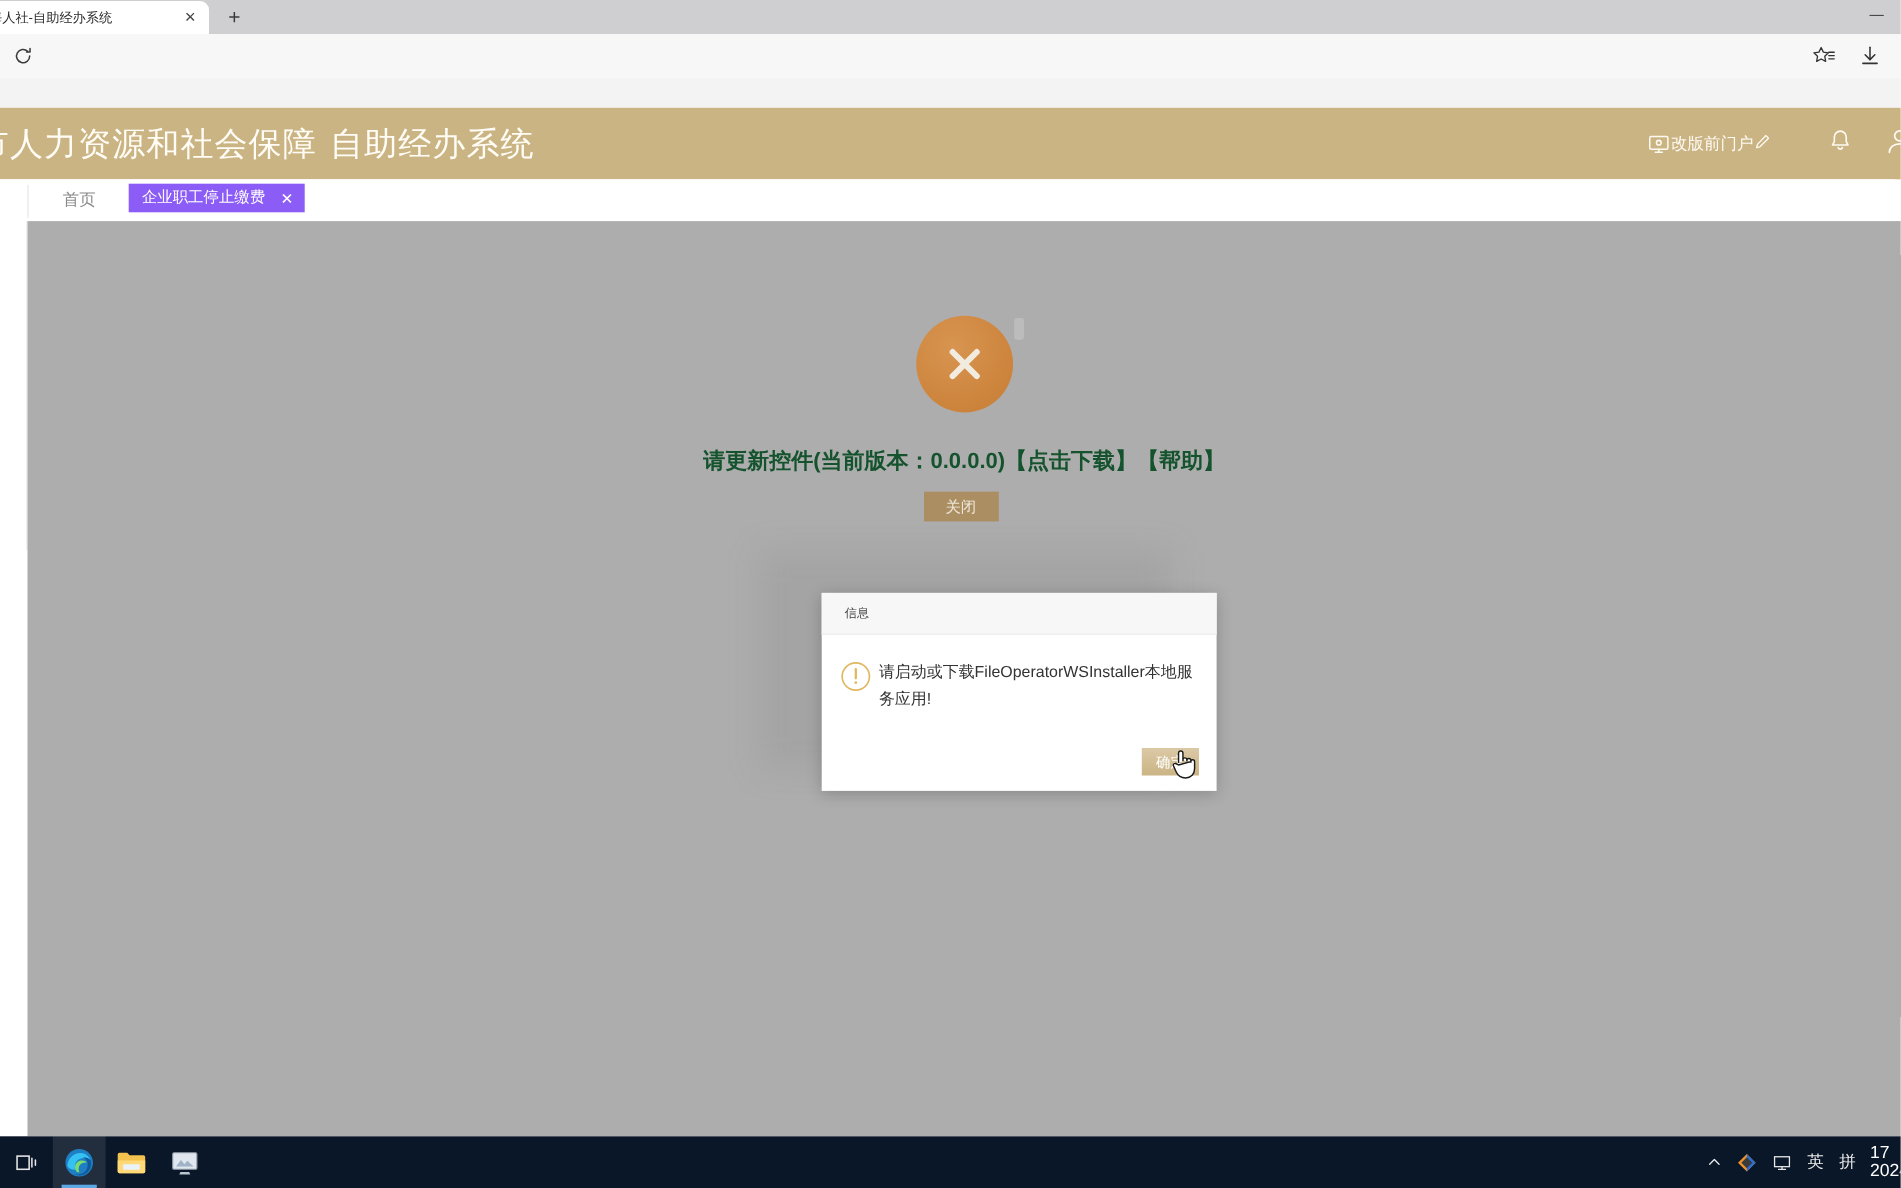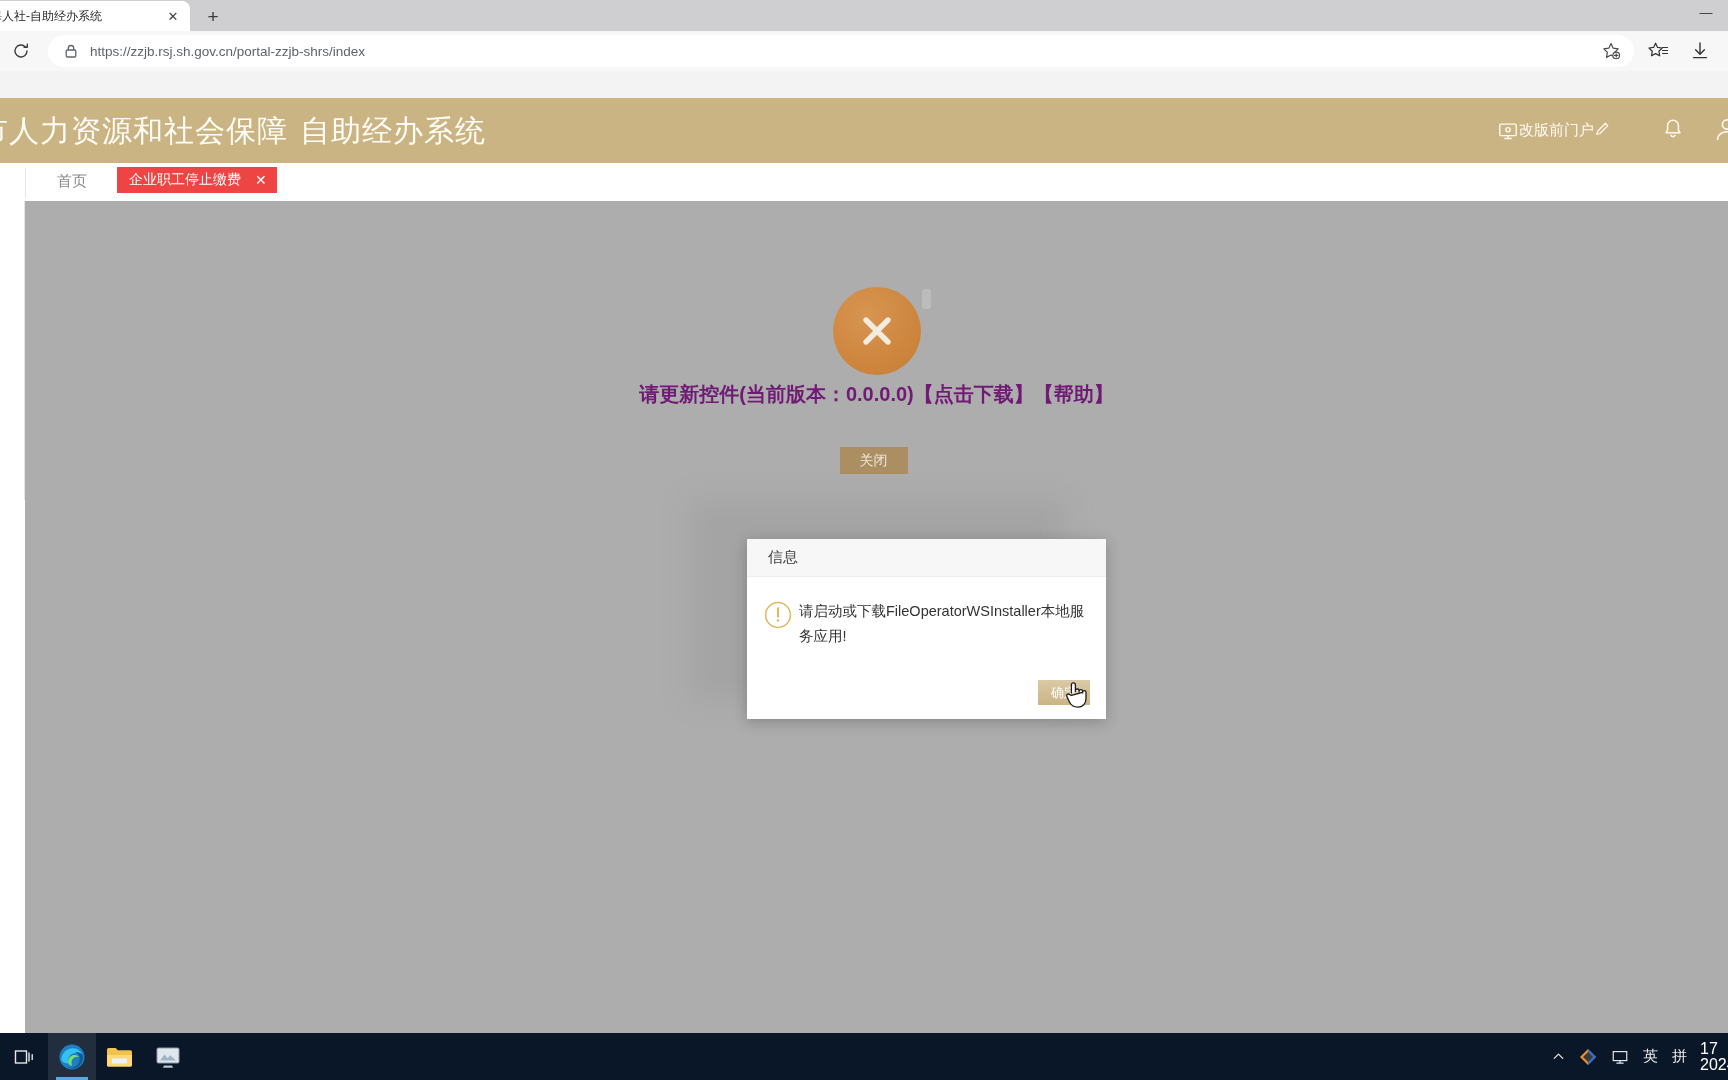--- a/index.html
+++ b/index.html
@@ -97,21 +97,21 @@
   .apptabs {
     position: absolute; left: 0; top: 163px; width: 1723px; height: 38px;
     background: #ffffff; display: flex; align-items: flex-end;
   }
   .apptab-home {
     position: absolute; left: 57px; top: 9px;
     font-size: 15px; color: #8a8a8a;
   }
   .apptab-active {
     position: absolute; left: 117px; top: 4px; height: 26px;
-    background: #ef4444; display: flex; align-items: center;
+    background: #8b5cf6; display: flex; align-items: center;
     padding: 0 10px 0 12px; gap: 14px;
   }
   .apptab-active .lbl {
     font-size: 14px; color: #ffffff; white-space: nowrap;
   }
   .apptab-active .x { font-size: 14px; color: #ffffff; }
   .tab-divider {
     position: absolute; left: 25px; top: 168px; width: 1px; height: 30px;
     background: #e4e4e4;
   }
@@ -139,22 +139,22 @@
     background: radial-gradient(circle at 38% 32%, #d79551 0%, #cf8740 55%, #c67e36 100%);
     display: flex; align-items: center; justify-content: center;
   }
   .err-icon::after {
     content: ""; position: absolute; right: -10px; top: 2px;
     width: 9px; height: 20px; border-radius: 3px;
     background: rgba(200,200,200,0.55);
   }
   .err-x { width: 46px; height: 46px; }
   .err-msg {
-    position: absolute; left: 50%; top: 180px; transform: translateX(-50%);
-    font-size: 20px; font-weight: 700; color: #701a75; white-space: nowrap;
+    position: absolute; left: 50%; top: 204px; transform: translateX(-50%);
+    font-size: 20px; font-weight: 700; color: #14532d; white-space: nowrap;
   }
   .close-btn {
     position: absolute; left: 50%; top: 246px; margin-left: -37px;
     width: 68px; height: 27px; background: #ab8f63;
     color: #eee6d7; font-size: 14px;
     display: flex; align-items: center; justify-content: center;
     border: none;
     font-family: "Liberation Sans", "DejaVu Sans", sans-serif;
   }
 
@@ -164,21 +164,21 @@
     background: rgba(120,120,120,0.16); filter: blur(14px);
   }
   .dialog {
     position: absolute; left: 747px; top: 539px; width: 359px; height: 180px;
     background: #ffffff; box-shadow: 0 3px 14px rgba(0,0,0,0.22);
   }
   .dlg-head {
     height: 38px; background: #f7f7f7; border-bottom: 1px solid #ececec;
     display: flex; align-items: center; padding-left: 21px;
   }
-  .dlg-title { font-size: 15px; color: #3f3f3f; }
+  .dlg-title { font-size: 11px; color: #3f3f3f; }
   .dlg-body { display: flex; padding: 22px 20px 0 17px; gap: 7px; }
   .warn-icon { width: 28px; height: 28px; flex: 0 0 28px; margin-top: 2px; }
   .dlg-text {
     font-size: 14.5px; color: #333; line-height: 25px; word-break: break-word;
   }
   .dlg-foot {
     position: absolute; right: 16px; bottom: 14px;
   }
   .ok-btn {
     width: 52px; height: 25px;
@@ -239,36 +239,20 @@
   </div>
 
   <div class="toolbar">
     <div class="reload-btn">
       <svg width="20" height="20" viewBox="0 0 20 20" fill="none">
         <path d="M16 10a6 6 0 1 1-1.8-4.3" stroke="#3b3b3b" stroke-width="1.4" stroke-linecap="round"></path>
         <path d="M16.3 3.1v3.2h-3.2" stroke="#3b3b3b" stroke-width="1.4" stroke-linecap="round" stroke-linejoin="round"></path>
       </svg>
     </div>
 
-    <div class="omnibox">
-      <span class="lock-icon">
-        <svg width="18" height="18" viewBox="0 0 18 18" fill="none">
-          <rect x="4.2" y="8" width="9.6" height="7" rx="1.3" stroke="#5f6368" stroke-width="1.3"></rect>
-          <path d="M6.3 8V6.2a2.7 2.7 0 0 1 5.4 0V8" stroke="#5f6368" stroke-width="1.3"></path>
-        </svg>
-      </span>
-      <span class="url-text">https://zzjb.rsj.sh.gov.cn/portal-zzjb-shrs/index</span>
-      <span class="omni-star">
-        <svg width="22" height="22" viewBox="0 0 22 22" fill="none">
-          <path d="M11 3.6l2.2 4.6 5 .7-3.6 3.5.9 5-4.5-2.4-4.5 2.4.9-5L3.8 8.9l5-.7L11 3.6z" stroke="#4a4a4a" stroke-width="1.2" stroke-linejoin="round"></path>
-          <circle cx="16.2" cy="15.4" r="3.3" fill="#fff" stroke="#4a4a4a" stroke-width="1.1"></circle>
-          <path d="M16.2 13.7v3.4M14.5 15.4h3.4" stroke="#4a4a4a" stroke-width="1.1" stroke-linecap="round"></path>
-        </svg>
-      </span>
-    </div>
 
     <div class="tb-icon" id="favorites-icon">
       <svg width="24" height="24" viewBox="0 0 24 24" fill="none">
         <path d="M9.6 4.2l2 4.2 4.6.6-3.3 3.2.8 4.6-4.1-2.2-4.1 2.2.8-4.6L3 9l4.6-.6 2-4.2z" stroke="#333" stroke-width="1.2" stroke-linejoin="round"></path>
         <path d="M16.5 8.5h5M16.5 11.5h5M16.5 14.5h5" stroke="#333" stroke-width="1.2" stroke-linecap="round"></path>
       </svg>
     </div>
 
     <div class="tb-icon" id="downloads-icon">
       <svg width="24" height="24" viewBox="0 0 24 24" fill="none">

